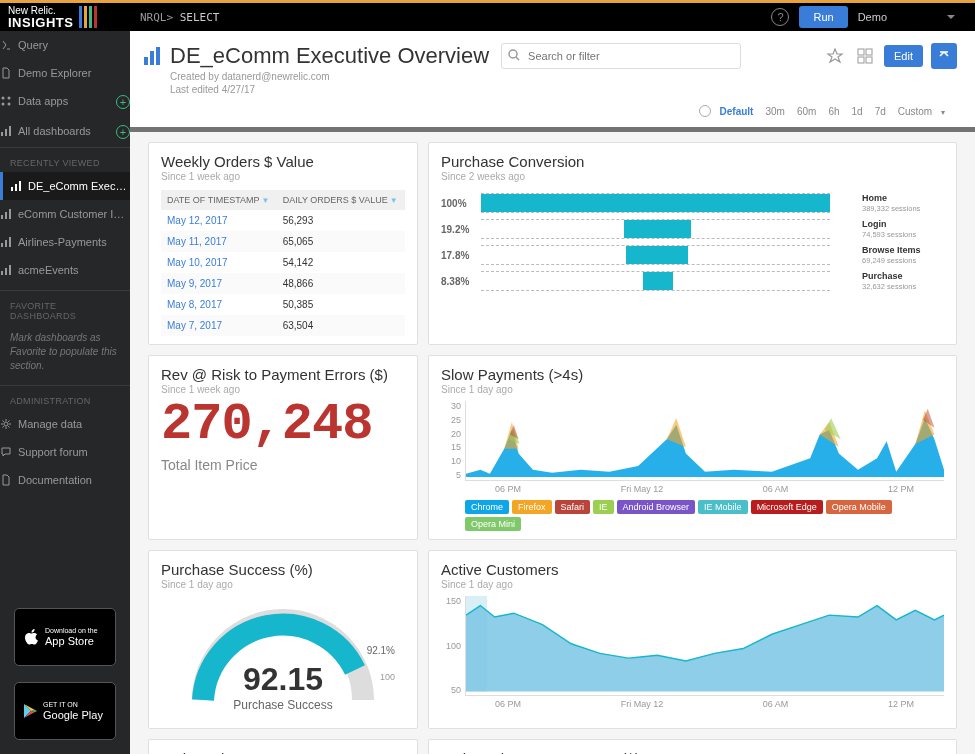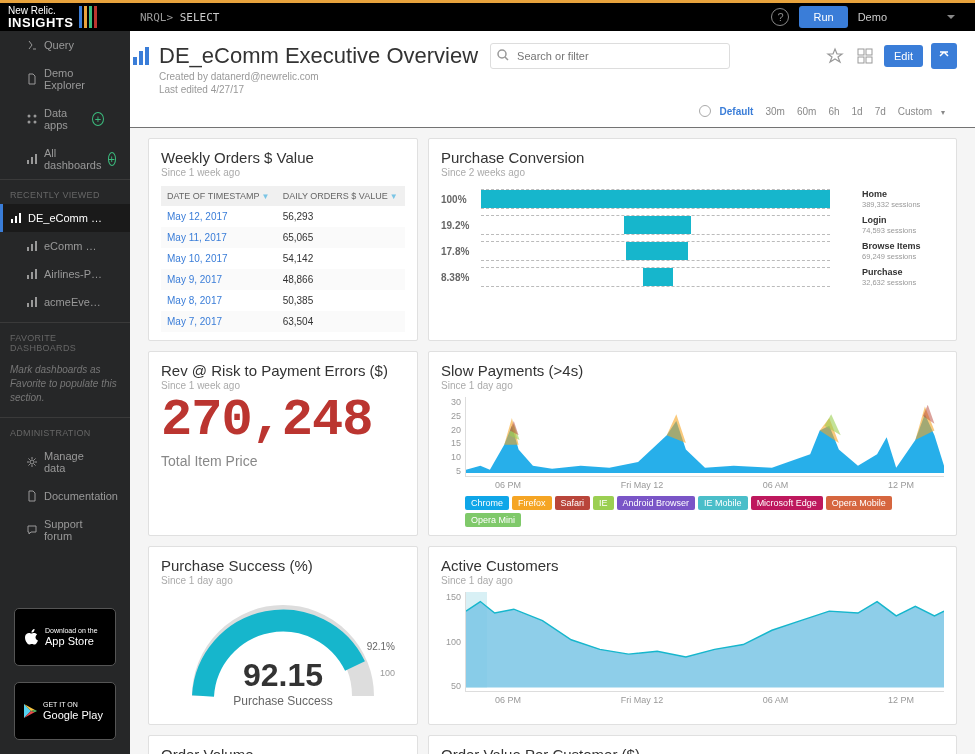--- a/index.html
+++ b/index.html
@@ -14,34 +14,34 @@
 .nrql { color: #6b9fd6; font-family: monospace; font-size: 11px; padding-left: 10px; }
 .nrql span { color: #999; }
 .topbar-right { margin-left: auto; display: flex; align-items: center; gap: 10px; padding-right: 20px; }
 .help-icon { width: 18px; height: 18px; border: 1px solid #888; border-radius: 50%; color: #888; display: flex; align-items: center; justify-content: center; font-size: 11px; cursor: pointer; }
 .run-btn { background: #3a7dd8; color: #fff; border: none; padding: 5px 14px; border-radius: 3px; font-size: 11px; cursor: pointer; }
 .demo { color: #ccc; font-size: 11px; padding-right: 50px; }
 .caret-down { width: 0; height: 0; border-left: 4px solid transparent; border-right: 4px solid transparent; border-top: 4px solid #888; }
 
 .layout { display: flex; height: calc(100% - 31px); }
 .sidebar { width: 130px; background: #262728; color: #999; overflow-y: auto; display: flex; flex-direction: column; }
-.sidebar-item { display: flex; align-items: center; gap: 6px; padding: 8px 26px; font-size: 11px; cursor: pointer; }
+.sidebar-item { display: flex; gap: 6px; padding: 8px 0; font-size: 11px; cursor: pointer; }
 .sidebar-item.active { background: #1a1a1a; color: #fff; border-left: 3px solid #3a7dd8; padding-left: 7px; }
 .sidebar-item .add-icon { margin-left: auto; width: 14px; height: 14px; border-radius: 50%; border: 1px solid #3bbb7d; color: #3bbb7d; display: flex; align-items: center; justify-content: center; font-size: 11px; }
 .sidebar-section-header { padding: 10px 10px 4px 10px; font-size: 9px; color: #666; text-transform: uppercase; letter-spacing: 0.3px; }
 .sidebar-favorite-hint { padding: 6px 10px; font-size: 10px; font-style: italic; color: #777; line-height: 1.4; }
 .sidebar-spacer { flex: 1; }
 .store-badge { background: #000; border: 1px solid #555; border-radius: 5px; margin: 8px 14px; padding: 18px 8px; color: #fff; display: flex; align-items: center; gap: 6px; }
 .store-badge svg { flex-shrink: 0; }
 .store-text { font-size: 7px; line-height: 1.1; }
 .store-text b { font-size: 11px; font-weight: 500; }
 .icon { width: 12px; height: 12px; display: inline-flex; align-items: center; justify-content: center; flex-shrink: 0; }
 
 .main { flex: 1; overflow-y: auto; background: #f5f5f5; }
-.page-header { padding: 12px 18px 10px 1px; background: #fff; border-bottom: 1px solid #737373; }
+.page-header { padding: 12px 18px 10px 12px; background: #fff; border-bottom: 5px solid #737373; }
 .page-header-top { display: flex; align-items: flex-start; gap: 12px; }
 .page-title-wrap { flex-shrink: 0; }
 .page-title { display: flex; align-items: center; gap: 6px; font-size: 22px; font-weight: 300; color: #333; }
 .page-title svg { color: #3a7dd8; }
 .page-meta { font-size: 10px; color: #999; margin-top: 2px; margin-left: 28px; }
 .search-box { flex: 0 0 240px; position: relative; }
 .search-box input { width: 100%; padding: 6px 8px 6px 26px; border: 1px solid #ddd; border-radius: 3px; font-size: 11px; }
 .search-box .search-icon { position: absolute; left: 7px; top: 6px; color: #999; }
 .header-actions { margin-left: auto; display: flex; align-items: center; gap: 8px; }
 .icon-btn { width: 22px; height: 22px; display: flex; align-items: center; justify-content: center; cursor: pointer; color: #999; }
@@ -211,33 +211,33 @@
           <span class="icon">
             <svg width="12" height="12" viewBox="0 0 12 12" fill="none" stroke="currentColor">
               <circle cx="6" cy="6" r="2"></circle>
               <path d="M6 1v2M6 9v2M1 6h2M9 6h2M2.5 2.5l1.4 1.4M8.1 8.1l1.4 1.4M2.5 9.5l1.4-1.4M8.1 3.9l1.4-1.4"></path>
             </svg>
           </span>
           <span>Manage data</span>
         </div>
         <div class="sidebar-item">
           <span class="icon">
-            <svg width="12" height="12" viewBox="0 0 12 12" fill="currentColor">
-              <path d="M3 1h4l2 2v8H3z" fill="none" stroke="currentColor"></path>
-            </svg>
-          </span>
-          <span>Documentation</span>
-        </div>
-        <div class="sidebar-item">
-          <span class="icon">
             <svg width="12" height="12" viewBox="0 0 12 12" fill="none" stroke="currentColor">
               <path d="M2 2h8v6H5l-2 2V8H2z"></path>
             </svg>
           </span>
           <span>Support forum</span>
+        </div>
+        <div class="sidebar-item">
+          <span class="icon">
+            <svg width="12" height="12" viewBox="0 0 12 12" fill="currentColor">
+              <path d="M3 1h4l2 2v8H3z" fill="none" stroke="currentColor"></path>
+            </svg>
+          </span>
+          <span>Documentation</span>
         </div>
       </div>
     <div class="sidebar-spacer"></div>
     <div class="store-badge">
       <svg width="16" height="18" viewBox="0 0 16 18" fill="#fff">
           <path d="M12.5 9.5c0-2 1.5-3 1.6-3.1-1-1.3-2.3-1.5-2.8-1.5-1.2-.1-2.3.7-2.9.7s-1.5-.7-2.5-.7c-1.3 0-2.5.8-3.2 1.9-1.4 2.4-.4 5.9 1 7.8.7 1 1.4 2 2.5 2s1.4-.6 2.6-.6 1.5.6 2.6.6 1.8-1 2.4-1.9c.8-1.1 1.1-2.2 1.1-2.2s-2.4-.9-2.4-3zM10.8 3.5c.5-.7.9-1.6.8-2.5-.8 0-1.8.5-2.3 1.2-.5.6-.9 1.5-.8 2.4.9.1 1.8-.5 2.3-1.1z"></path>
         </svg>
       <div class="store-text"><span>Download on the</span><br><b>App Store</b></div>
     </div>
     <div class="store-badge" style="margin-bottom:14px">
@@ -415,21 +415,21 @@
               <span>12 PM</span>
             </div>
         </div>
         <div class="chart-legend" id="slow-legend">
             <span class="legend-chip" style="background: rgb(15, 166, 232);">Chrome</span>
             <span class="legend-chip" style="background: rgb(245, 165, 36);">Firefox</span>
             <span class="legend-chip" style="background: rgb(185, 69, 58);">Safari</span>
             <span class="legend-chip" style="background: rgb(155, 207, 82);">IE</span>
             <span class="legend-chip" style="background: rgb(122, 85, 199);">Android Browser</span>
             <span class="legend-chip" style="background: rgb(74, 190, 201);">IE Mobile</span>
-            <span class="legend-chip" style="background: #be185d;">Microsoft Edge</span>
+            <span class="legend-chip" style="background: #b91c1c;">Microsoft Edge</span>
             <span class="legend-chip" style="background: rgb(214, 102, 63);">Opera Mobile</span>
             <span class="legend-chip" style="background: rgb(127, 201, 106);">Opera Mini</span>
           </div>
       </div>
 
       <div class="card">
         <div class="card-title">Purchase Success (%)</div>
         <div class="card-sub">Since 1 day ago</div>
         <div class="gauge-wrap">
           <svg width="200" height="120" viewBox="0 0 200 120">

